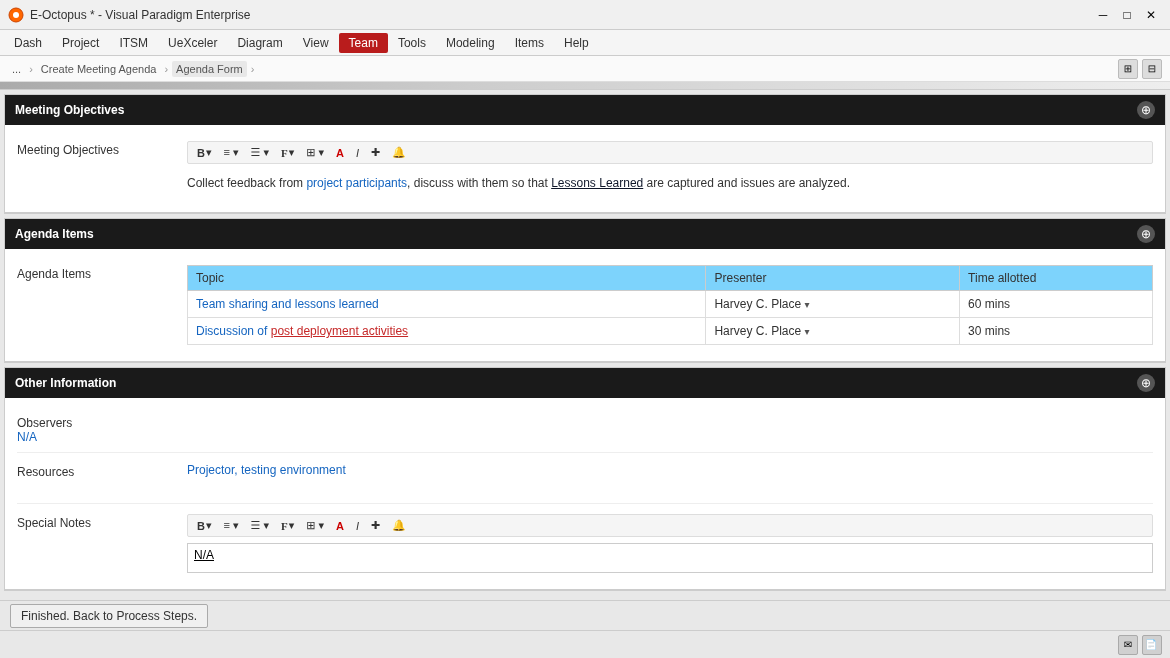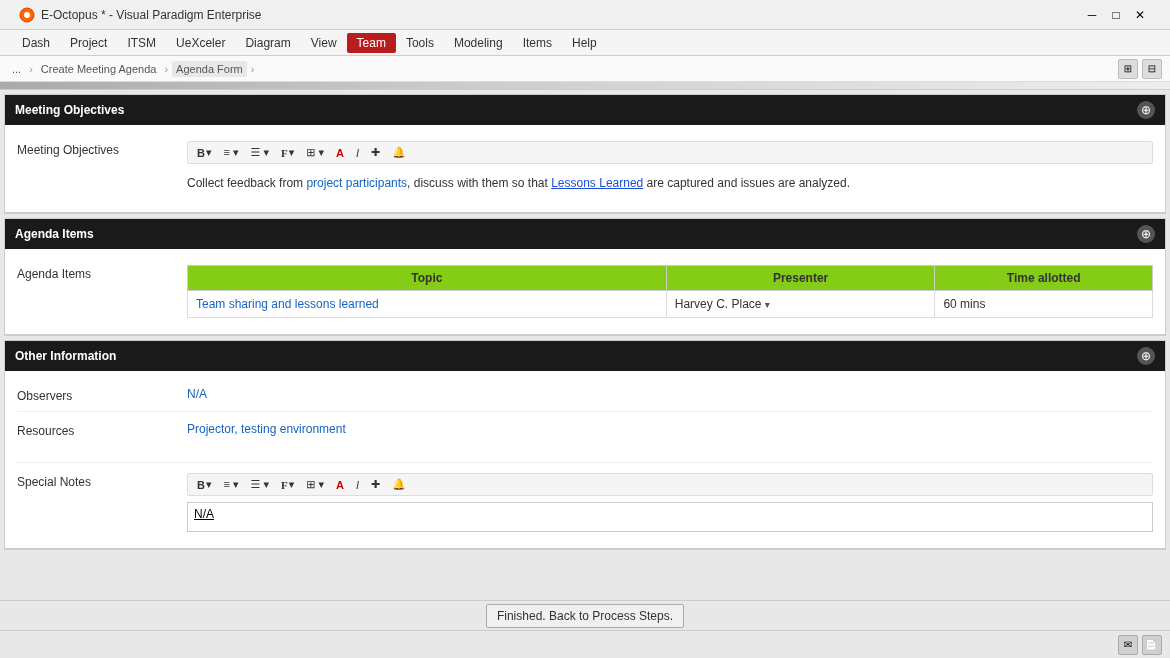--- a/index.html
+++ b/index.html
@@ -4,40 +4,40 @@
   <style>
     * { box-sizing: border-box; margin: 0; padding: 0; }
     body { font-family: 'Segoe UI', Arial, sans-serif; font-size: 12px; background: #f0f0f0; width: 1170px; height: 658px; overflow: hidden; }
 
     
     .title-bar {
       background: #f0f0f0;
       height: 30px;
       display: flex;
       align-items: center;
-      padding: 0 19px;
+      padding: 0 8px;
       border-bottom: 1px solid #ccc;
       user-select: none;
     }
     .title-bar .app-icon { width: 16px; height: 16px; margin-right: 6px; }
     .title-bar .title-text { font-size: 12px; color: #333; flex: 1; }
     .title-bar .win-controls { display: flex; gap: 2px; }
     .win-btn {
       width: 22px; height: 22px; border: none; background: transparent;
       cursor: pointer; font-size: 12px; display: flex; align-items: center; justify-content: center;
     }
 
     
     .menu-bar {
       background: #f5f5f5;
       height: 26px;
       display: flex;
       align-items: center;
       border-bottom: 1px solid #ccc;
-      padding: 0 12px;
+      padding: 0 4px;
     }
     .menu-item {
       padding: 3px 10px;
       font-size: 12px;
       cursor: pointer;
       color: #333;
       border-radius: 2px;
     }
     .menu-item.active { background: #b91c1c; color: white; }
 
@@ -146,25 +146,25 @@
       color: #333;
     }
 
     
     .agenda-table {
       width: 100%;
       border-collapse: collapse;
       font-size: 12px;
     }
     .agenda-table th {
-      background: #84cc16;
+      background: #7dd3fc;
       border: 1px solid #ccc;
       padding: 5px 8px;
-      text-align: center;
-      font-weight: bold;
+      text-align: left;
+      font-weight: normal;
       color: #333;
     }
     .agenda-table td {
       border: 1px solid #ddd;
       padding: 6px 8px;
       color: #333;
       background: white;
     }
     .link-text { color: #1565c0; cursor: pointer; }
     .link-text .underline { text-decoration: underline; color: #c62828; }
@@ -183,21 +183,21 @@
       background: white;
       font-size: 12px;
     }
 
     
     .footer-bar {
       background: #e8e8e8;
       height: 30px;
       display: flex;
       align-items: center;
-      justify-content: center;
+      justify-content: flex-start;
       padding: 0 10px;
       border-top: 1px solid #ccc;
     }
     .finished-btn {
       background: #f0f0f0;
       border: 1px solid #aaa;
       padding: 4px 10px;
       font-size: 12px;
       cursor: pointer;
       border-radius: 2px;
@@ -292,21 +292,21 @@
             <button class="toolbar-btn"><span style="font-family:serif;font-weight:bold">F</span> ▾</button>
             <button class="toolbar-btn">⊞ ▾</button>
             <button class="toolbar-btn" style="color:#c00;font-weight:bold">A</button>
             <button class="toolbar-btn">
                 <em>I</em>
               </button>
             <button class="toolbar-btn">✚</button>
             <button class="toolbar-btn">🔔</button>
           </div>
           <div class="rich-text-content">
-            Collect feedback from <span style="color:#1565c0;">project participants</span>, discuss with them so that <span style="color:#1d4ed8; text-decoration:underline;">Lessons Learned</span> are captured and issues are analyzed.
+            Collect feedback from <span style="color:#1565c0;">project participants</span>, discuss with them so that <span style="color:#0f172a; text-decoration:underline;">Lessons Learned</span> are captured and issues are analyzed.
           </div>
         </div>
       </div>
     </div>
   </div>
 
   <div class="section-wrapper">
     <div class="section-header">
       <span>Agenda Items</span>
       <button class="collapse-btn">⊕</button>
@@ -327,35 +327,45 @@
               <tr class="table-row">
                 <td>
                   <span class="link-text">Team sharing and lessons learned</span>
                 </td>
                 <td>
                   <span>Harvey C. Place</span>
                   <span class="dropdown-arrow"> ▾</span>
                 </td>
                 <td class="time-cell">60 mins</td>
               </tr>
+              <tr class="table-row">
+                <td>
+                  <span class="link-text">Discussion of <span style="text-decoration:underline;color:#c62828;">post deployment activities</span></span>
+                </td>
+                <td>
+                  <span>Harvey C. Place</span>
+                  <span class="dropdown-arrow"> ▾</span>
+                </td>
+                <td class="time-cell">30 mins</td>
+              </tr>
             </tbody>
           </table>
         </div>
       </div>
     </div>
   </div>
 
   <div class="section-wrapper">
     <div class="section-header">
       <span>Other Information</span>
       <button class="collapse-btn">⊕</button>
     </div>
     <div class="section-body">
 
-      <div class="field-row" style="border-bottom:1px solid #eee; padding-bottom:8px; margin-bottom:4px;">
+      <div class="field-row" style="border-bottom:1px solid #eee; padding-bottom:8px; margin-bottom:4px;flex-direction:column;">
         <div class="field-label">Observers</div>
         <div class="field-value">
           <span class="na-text">N/A</span>
         </div>
       </div>
 
       <div class="field-row" style="border-bottom:1px solid #eee; padding-bottom:24px; margin-bottom:4px;">
         <div class="field-label">Resources</div>
         <div class="field-value">
           <span class="resources-text">Projector, testing environment</span>

